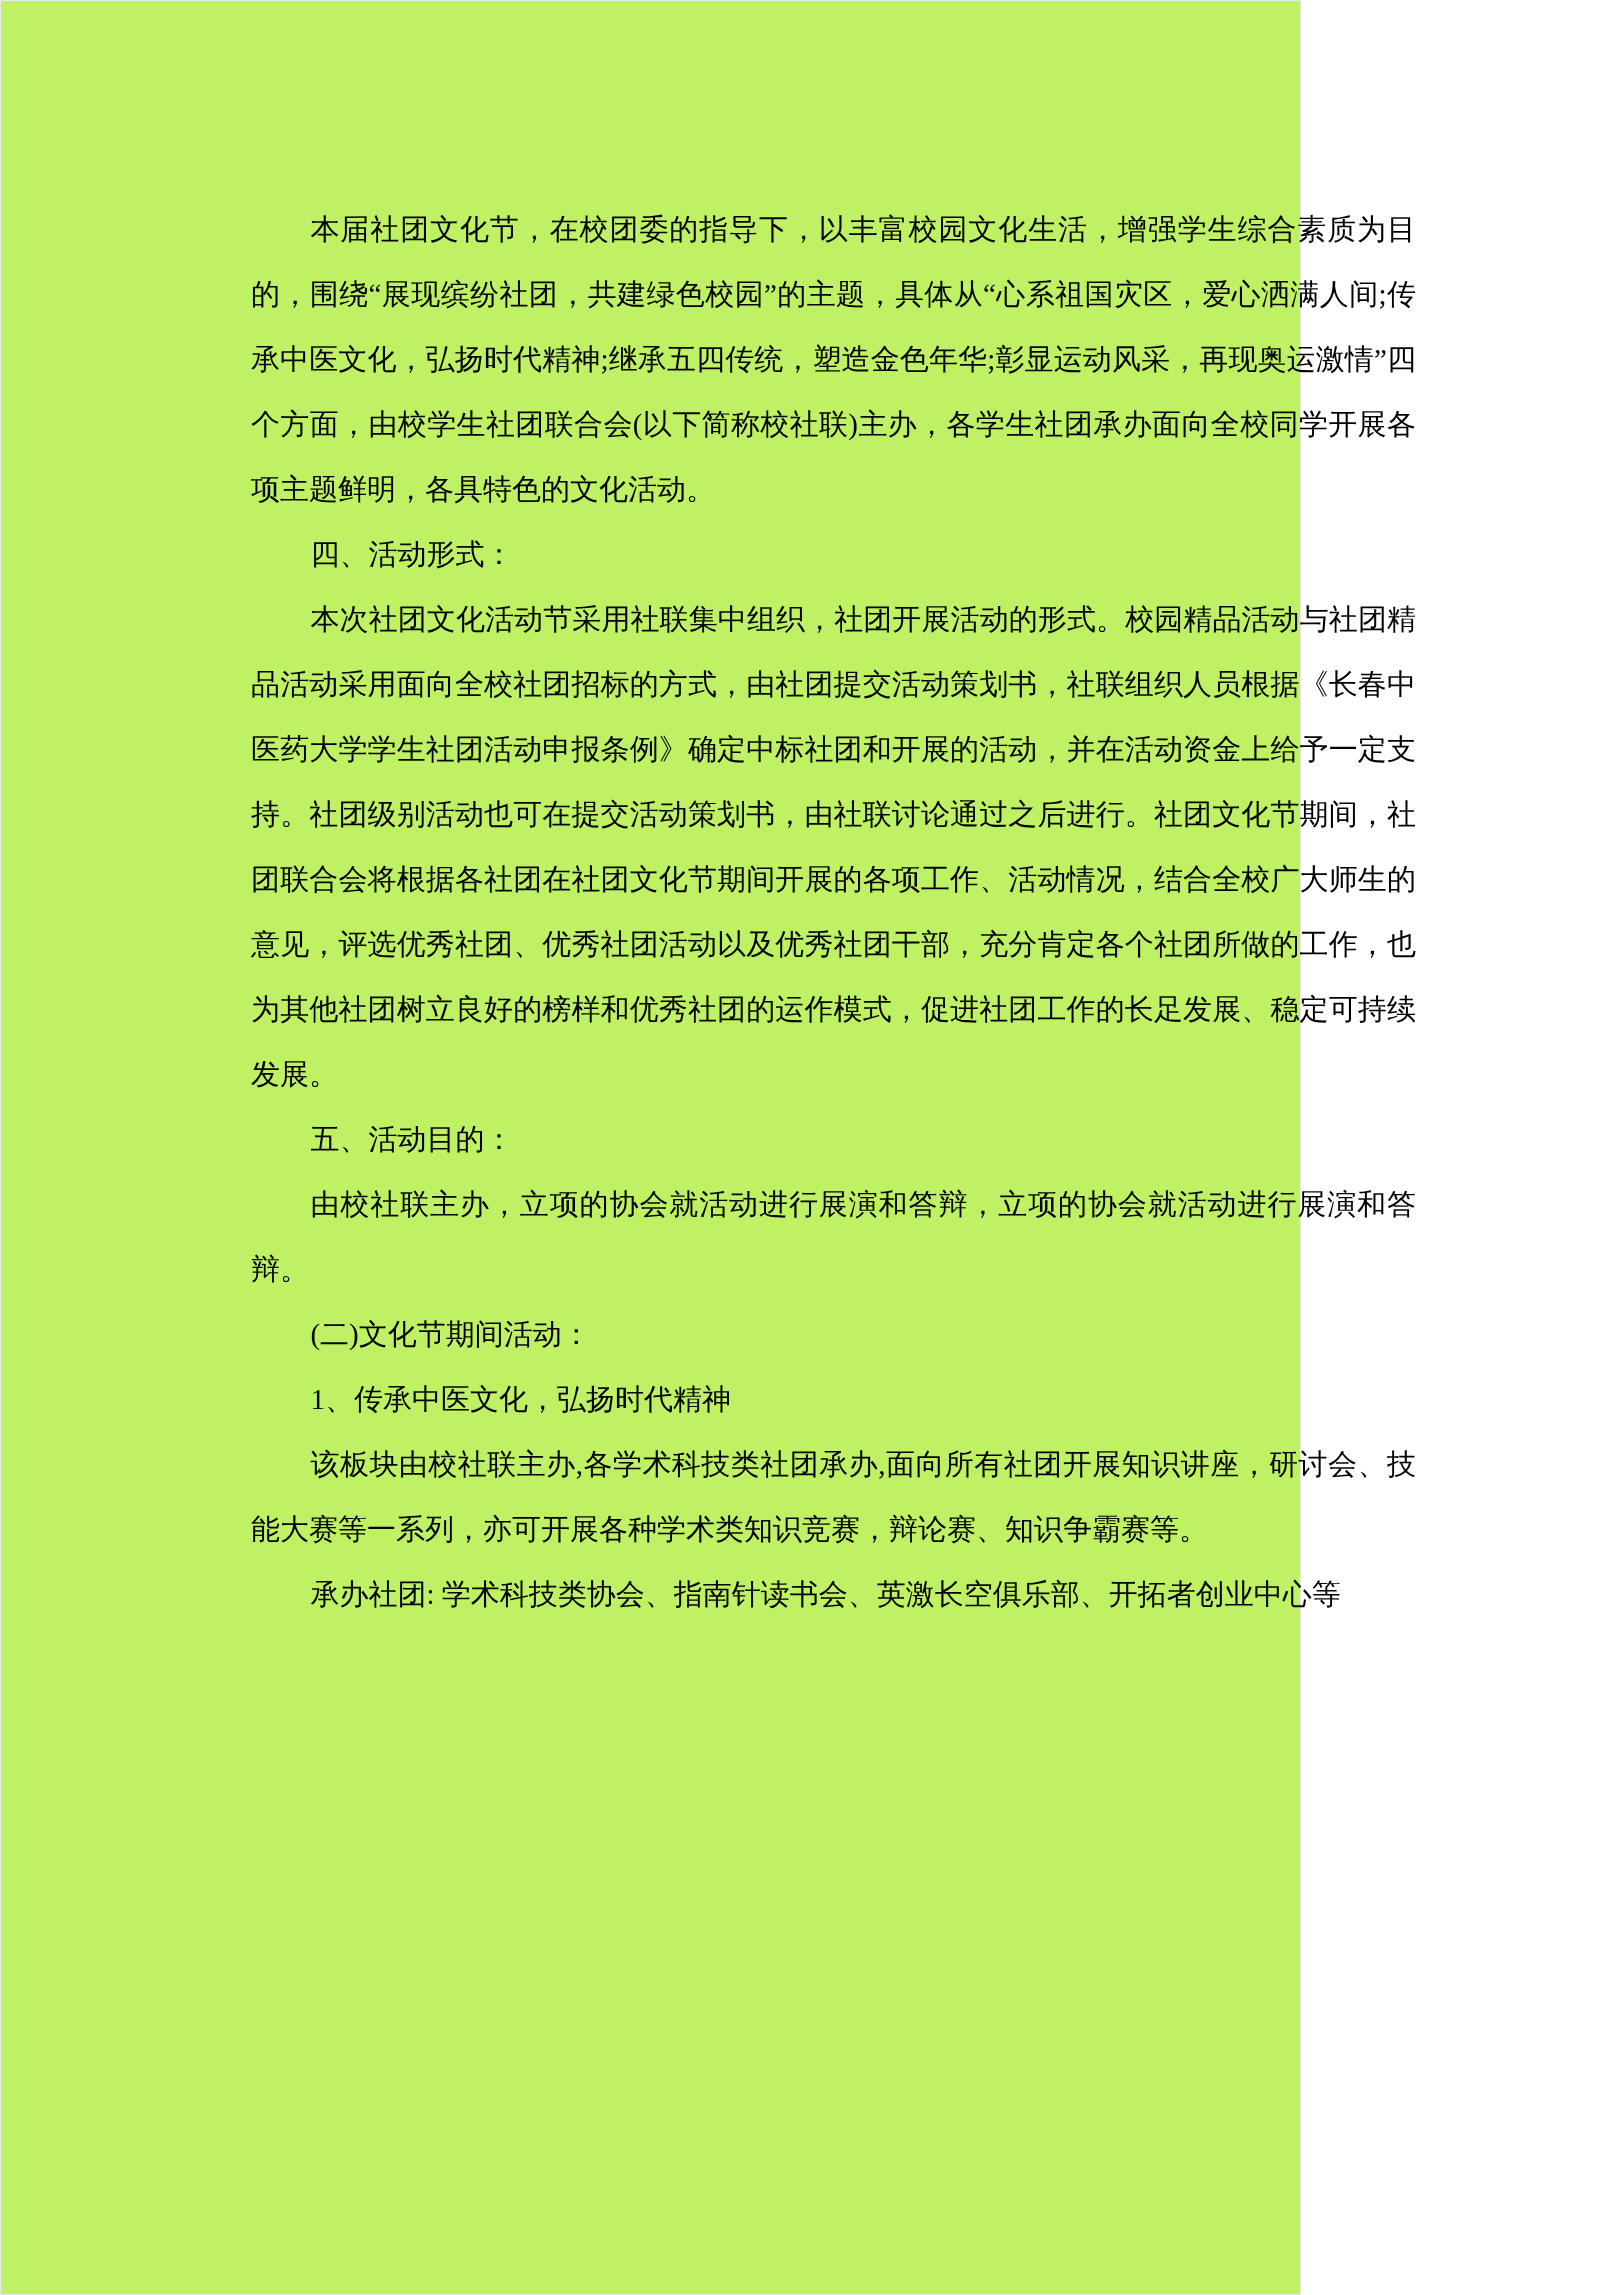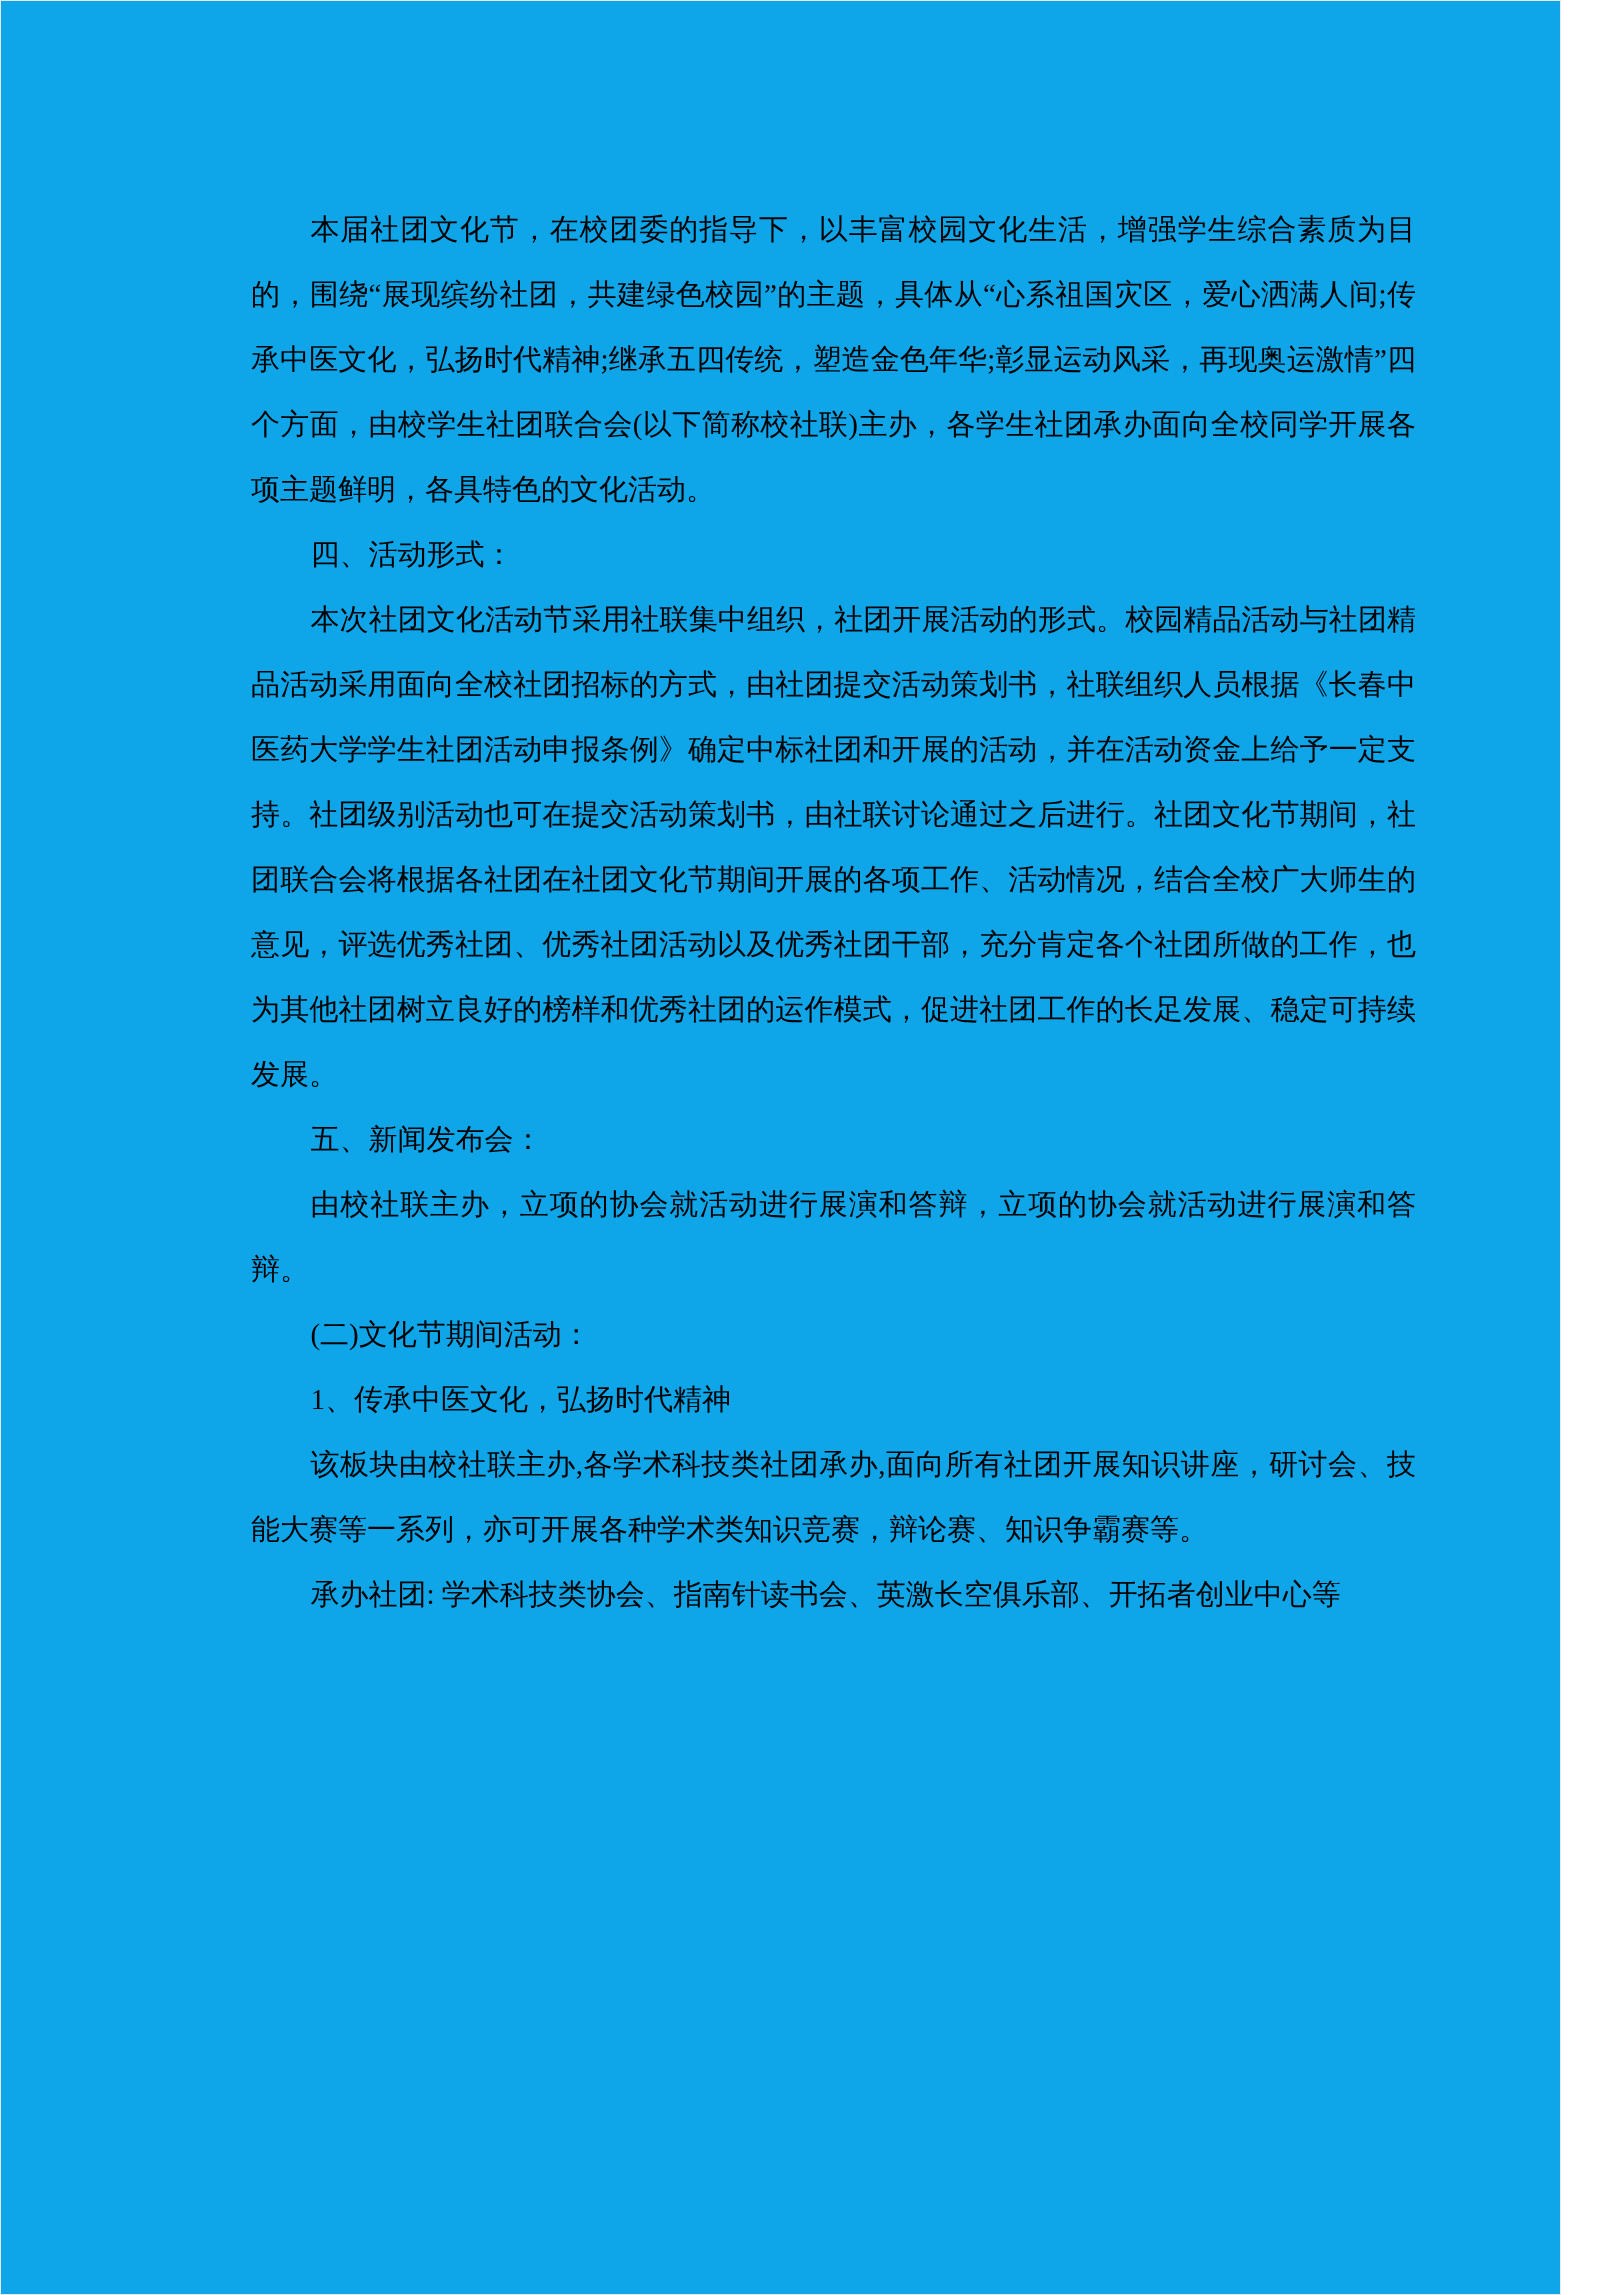--- a/index.html
+++ b/index.html
@@ -10,23 +10,23 @@
   body {
     width: 1623px;
     height: 2295px;
     position: relative;
     font-family: "Liberation Serif", "DejaVu Serif", serif;
   }
   .page {
     position: absolute;
     top: 0;
     left: 0;
-    width: 1561px;
+    width: 1301px;
     height: 2295px;
-    background: #0ea5e9;
+    background: #bef264;
     box-sizing: border-box;
     border: 1.3px solid #e8e8e8;
   }
   .doc-body {
     position: absolute;
     top: 196px;
     left: 250px;
     width: 1165px;
     color: #000000;
     font-size: 29px;
@@ -42,21 +42,21 @@
   }
 </style>
 </head>
 <body>
 
 <div class="page">
   <div class="doc-body">
     <p>本届社团文化节，在校团委的指导下，以丰富校园文化生活，增强学生综合素质为目的，围绕“展现缤纷社团，共建绿色校园”的主题，具体从“心系祖国灾区，爱心洒满人间;传承中医文化，弘扬时代精神;继承五四传统，塑造金色年华;彰显运动风采，再现奥运激情”四个方面，由校学生社团联合会(以下简称校社联)主办，各学生社团承办面向全校同学开展各项主题鲜明，各具特色的文化活动。</p>
     <p>四、活动形式：</p>
     <p>本次社团文化活动节采用社联集中组织，社团开展活动的形式。校园精品活动与社团精品活动采用面向全校社团招标的方式，由社团提交活动策划书，社联组织人员根据《长春中医药大学学生社团活动申报条例》确定中标社团和开展的活动，并在活动资金上给予一定支持。社团级别活动也可在提交活动策划书，由社联讨论通过之后进行。社团文化节期间，社团联合会将根据各社团在社团文化节期间开展的各项工作、活动情况，结合全校广大师生的意见，评选优秀社团、优秀社团活动以及优秀社团干部，充分肯定各个社团所做的工作，也为其他社团树立良好的榜样和优秀社团的运作模式，促进社团工作的长足发展、稳定可持续发展。</p>
-    <p>五、新闻发布会：</p>
+    <p>五、活动目的：</p>
     <p>由校社联主办，立项的协会就活动进行展演和答辩，立项的协会就活动进行展演和答辩。</p>
     <p>(二)文化节期间活动：</p>
     <p>1、传承中医文化，弘扬时代精神</p>
     <p>该板块由校社联主办,各学术科技类社团承办,面向所有社团开展知识讲座，研讨会、技能大赛等一系列，亦可开展各种学术类知识竞赛，辩论赛、知识争霸赛等。</p>
     <p>承办社团: 学术科技类协会、指南针读书会、英激长空俱乐部、开拓者创业中心等</p>
   </div>
 </div>
 
 
 </body></html>

